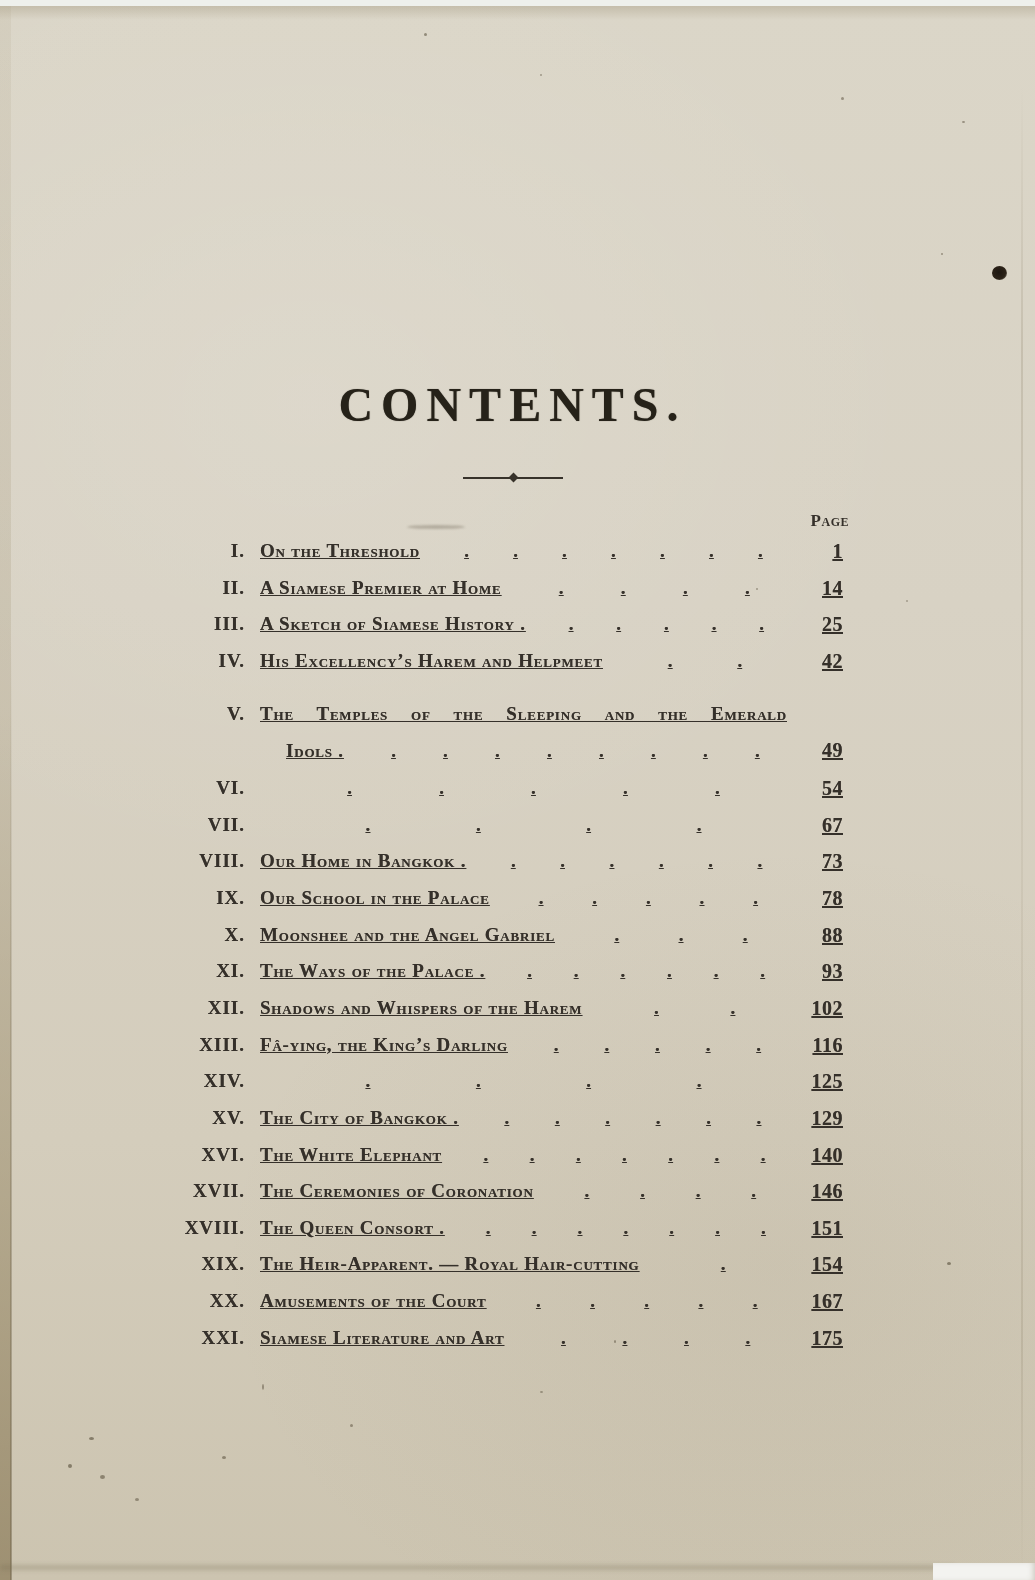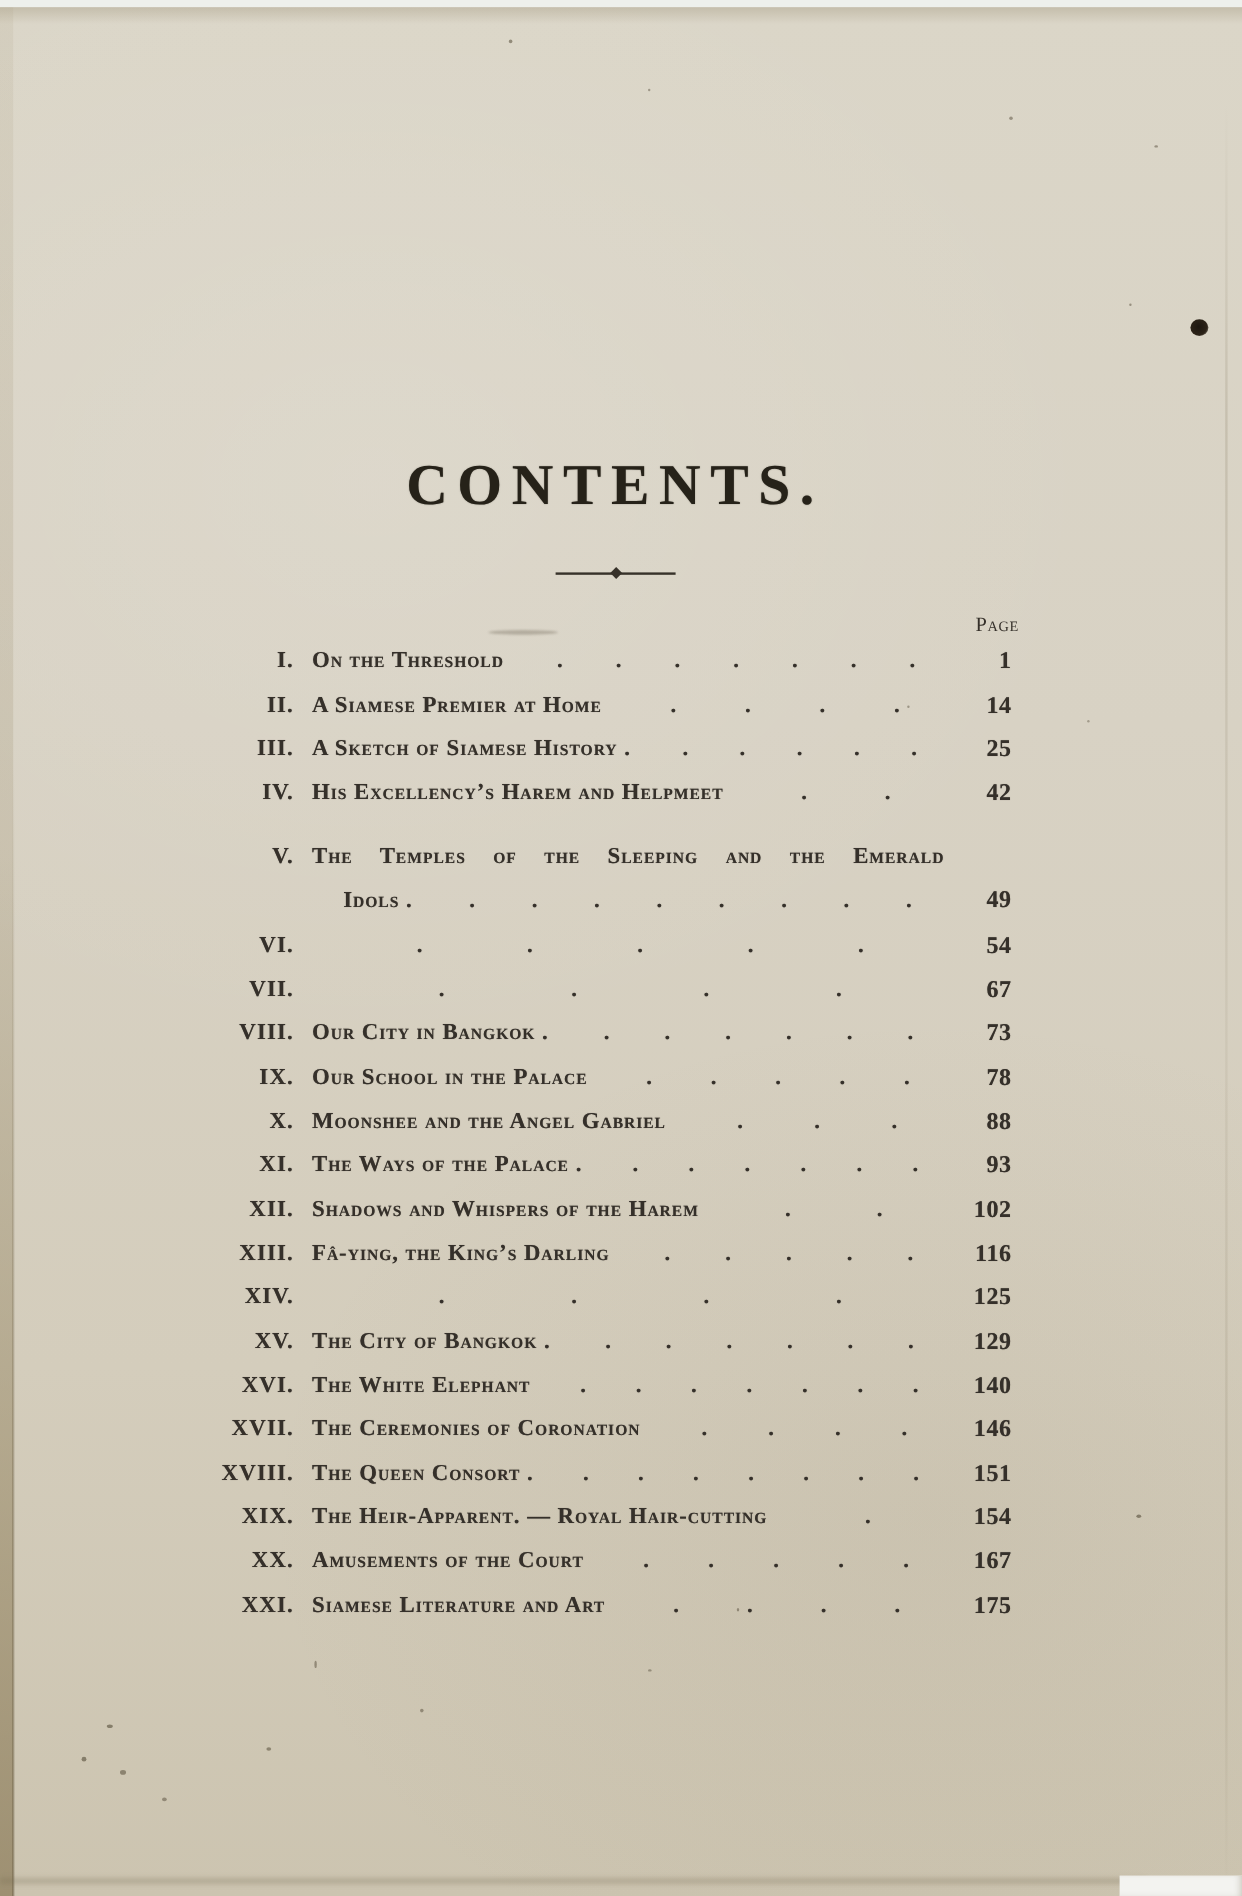--- a/index.html
+++ b/index.html
@@ -39,29 +39,29 @@
   .page-title{
     position:absolute;left:0;right:10px;top:371px;margin:0;
     text-align:center;font-size:48px;font-weight:bold;letter-spacing:8px;
     color:#262219;text-shadow:0 0 1px rgba(38,34,25,0.55);
   }
   .divider{position:absolute;left:463px;top:471px;width:100px;height:2px;background:#37322a;}
   .divider .diamond{position:absolute;left:47px;top:-2.6px;width:7px;height:7px;background:#37322a;transform:rotate(45deg);}
 
   
   .page-label{
-    position:absolute;right:186px;top:505px;font-size:17px;font-weight:normal;
+    position:absolute;right:186px;top:505px;font-size:17px;font-weight:bold;
     font-variant:small-caps;color:#35302a;letter-spacing:0.5px;
   }
   .toc{position:absolute;left:180px;top:527px;width:663px;color:#35302a;}
   .sc{font-variant:small-caps;}
   .row{display:flex;align-items:baseline;line-height:36.65px;font-size:19px;font-weight:bold;
     text-shadow:0 0 0.6px rgba(53,48,42,0.65);}
   .num{flex:0 0 65px;text-align:right;padding-right:15px;letter-spacing:1px;}
-  .body{flex:1;display:flex;align-items:flex-end;min-width:0;}
+  .body{flex:1;display:flex;align-items:flex-end;min-width:0;text-decoration:underline;}
   .body.two-line{display:block;margin-top:16px;}
   .t,.t2{white-space:nowrap;letter-spacing:0.8px;}
   .t1{display:block;width:527px;text-align:justify;text-align-last:justify;word-spacing:7px;letter-spacing:0.8px;}
   .line2{display:flex;align-items:baseline;padding-left:26px;}
   .leader{flex:1 1 auto;display:flex;justify-content:space-evenly;align-items:baseline;min-width:14px;}
   .leader span{font-size:19px;font-weight:bold;}
   .pg{flex:0 0 auto;min-width:36px;text-align:right;font-size:20px;letter-spacing:0.5px;}
 </style>
 </head>
 <body>
@@ -198,21 +198,21 @@
               <span>.</span>
               <span>.</span>
               <span>.</span>
             </span>
             <span class="pg">67</span>
           </span>
         </div>
         <div class="row">
           <span class="num sc">VIII.</span>
           <span class="body">
-            <span class="t sc">Our City in Bangkok .</span>
+            <span class="t sc">Our Home in Bangkok .</span>
             <span class="leader">
               <span>.</span>
               <span>.</span>
               <span>.</span>
               <span>.</span>
               <span>.</span>
               <span>.</span>
             </span>
             <span class="pg">73</span>
           </span>

